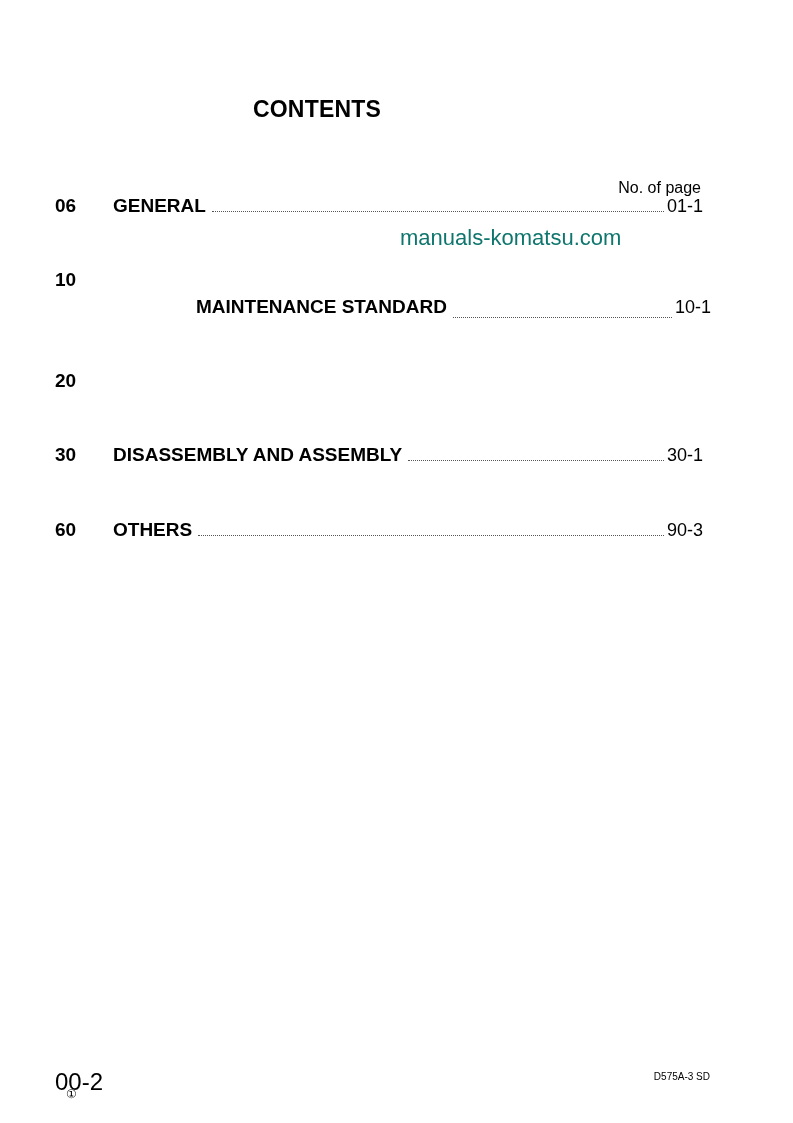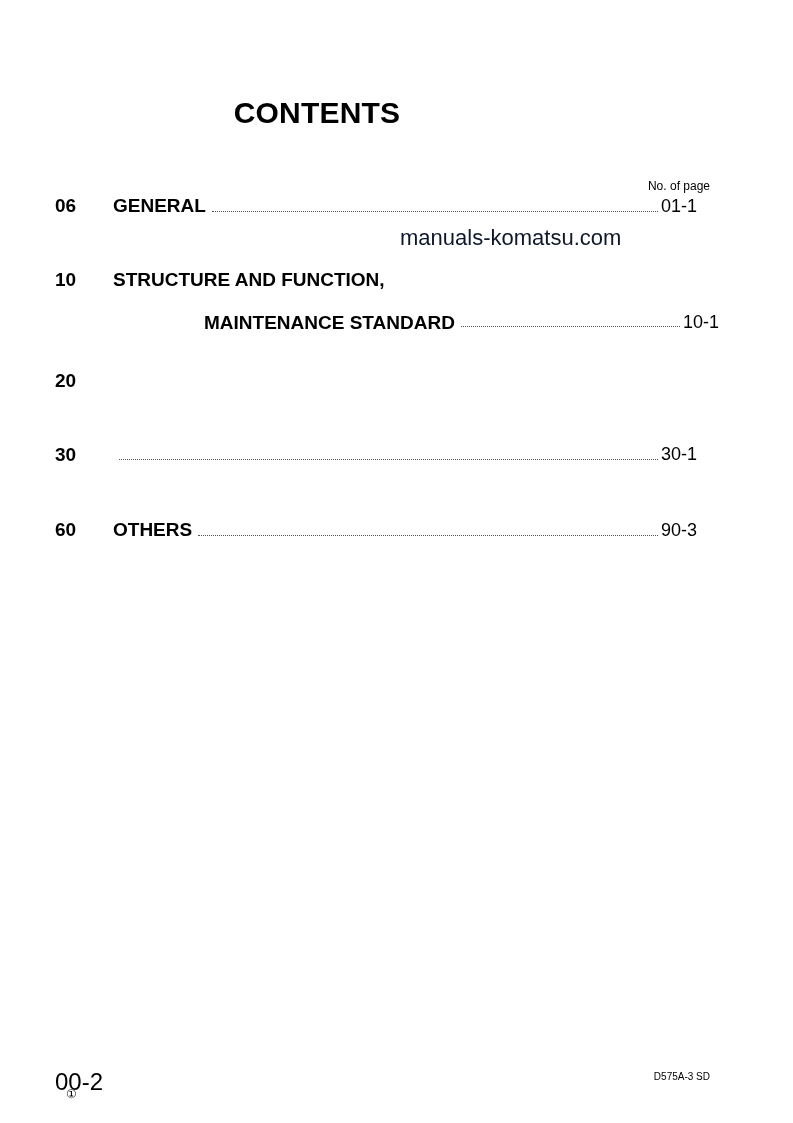--- a/index.html
+++ b/index.html
@@ -1,28 +1,28 @@
 <!DOCTYPE html>
 <html><head>
 <meta charset="utf-8">
 <style>
   html, body { margin: 0; padding: 0; background: #ffffff; }
   body { width: 793px; height: 1123px; position: relative; overflow: hidden;
          font-family: "Liberation Sans", sans-serif; color: #000; }
   .title { position: absolute; top: 96px; left: 0; width: 634px; text-align: center;
-           font-weight: bold; font-size: 30px; letter-spacing: 0.2px; }
-  .nopage { position: absolute; top: 179px; right: 83px; font-size: 12px; }
-  .watermark { position: absolute; top: 225px; left: 400px; font-size: 22px; color: #0f172a; }
+           font-weight: bold; font-size: 23px; letter-spacing: 0.2px; }
+  .nopage { position: absolute; top: 179px; right: 92px; font-size: 16px; }
+  .watermark { position: absolute; top: 225px; left: 400px; font-size: 22px; color: #0f766e; }
   .row { position: absolute; left: 55px; width: 656px; height: 26px; }
   .num { position: absolute; left: 0; top: 0; font-weight: bold; font-size: 19px; }
-  .entry { position: absolute; left: 58px; right: 14px; top: 0; display: flex; align-items: baseline; text-align: center; }
+  .entry { position: absolute; left: 58px; right: 8px; top: 0; display: flex; align-items: baseline; text-align: center; }
   .label { font-weight: bold; font-size: 19px; white-space: nowrap; }
   .dots { flex: 1; border-bottom: 1px dotted #555; margin: 0 3px 0 6px; height: 14px; }
   .page { font-size: 18px; white-space: nowrap; }
-  .sub { position: absolute; top: 312px; left: 196px; width: 515px; display: flex; align-items: flex-start; margin-left: 8px; }
+  .sub { position: absolute; top: 296px; left: 196px; width: 515px; display: flex; align-items: flex-end; }
   .footer-left { position: absolute; top: 1068px; left: 55px; font-size: 24px; }
   .footer-circ { position: absolute; top: 1087px; left: 66px; font-size: 12px; }
   .footer-right { position: absolute; top: 1071px; right: 83px; font-size: 10px; }
 </style>
 </head>
 <body>
 
 <div class="title">CONTENTS</div>
 <div class="nopage">No. of page</div>
 
@@ -32,37 +32,35 @@
     <span class="label">GENERAL</span>
     <span class="dots"></span>
     <span class="page">01-1</span>
   </div>
 </div>
 
 <div class="watermark">manuals-komatsu.com</div>
 
 <div class="row" style="top:269px;">
   <span class="num">10</span>
-  <div class="entry">
-    <span class="label">STRUCTURE AND FUNCTION,</span>
-  </div>
 </div>
 <div class="sub">
   <span class="label">MAINTENANCE STANDARD</span>
   <span class="dots"></span>
   <span class="page">10-1</span>
 </div>
 
 <div class="row" style="top:370px;">
   <span class="num">20</span>
 </div>
 
 <div class="row" style="top:444px;">
   <span class="num">30</span>
   <div class="entry">
+    <span class="label">DISASSEMBLY AND ASSEMBLY</span>
     <span class="dots"></span>
     <span class="page">30-1</span>
   </div>
 </div>
 
 <div class="row" style="top:519px;">
   <span class="num">60</span>
   <div class="entry">
     <span class="label">OTHERS</span>
     <span class="dots"></span>

